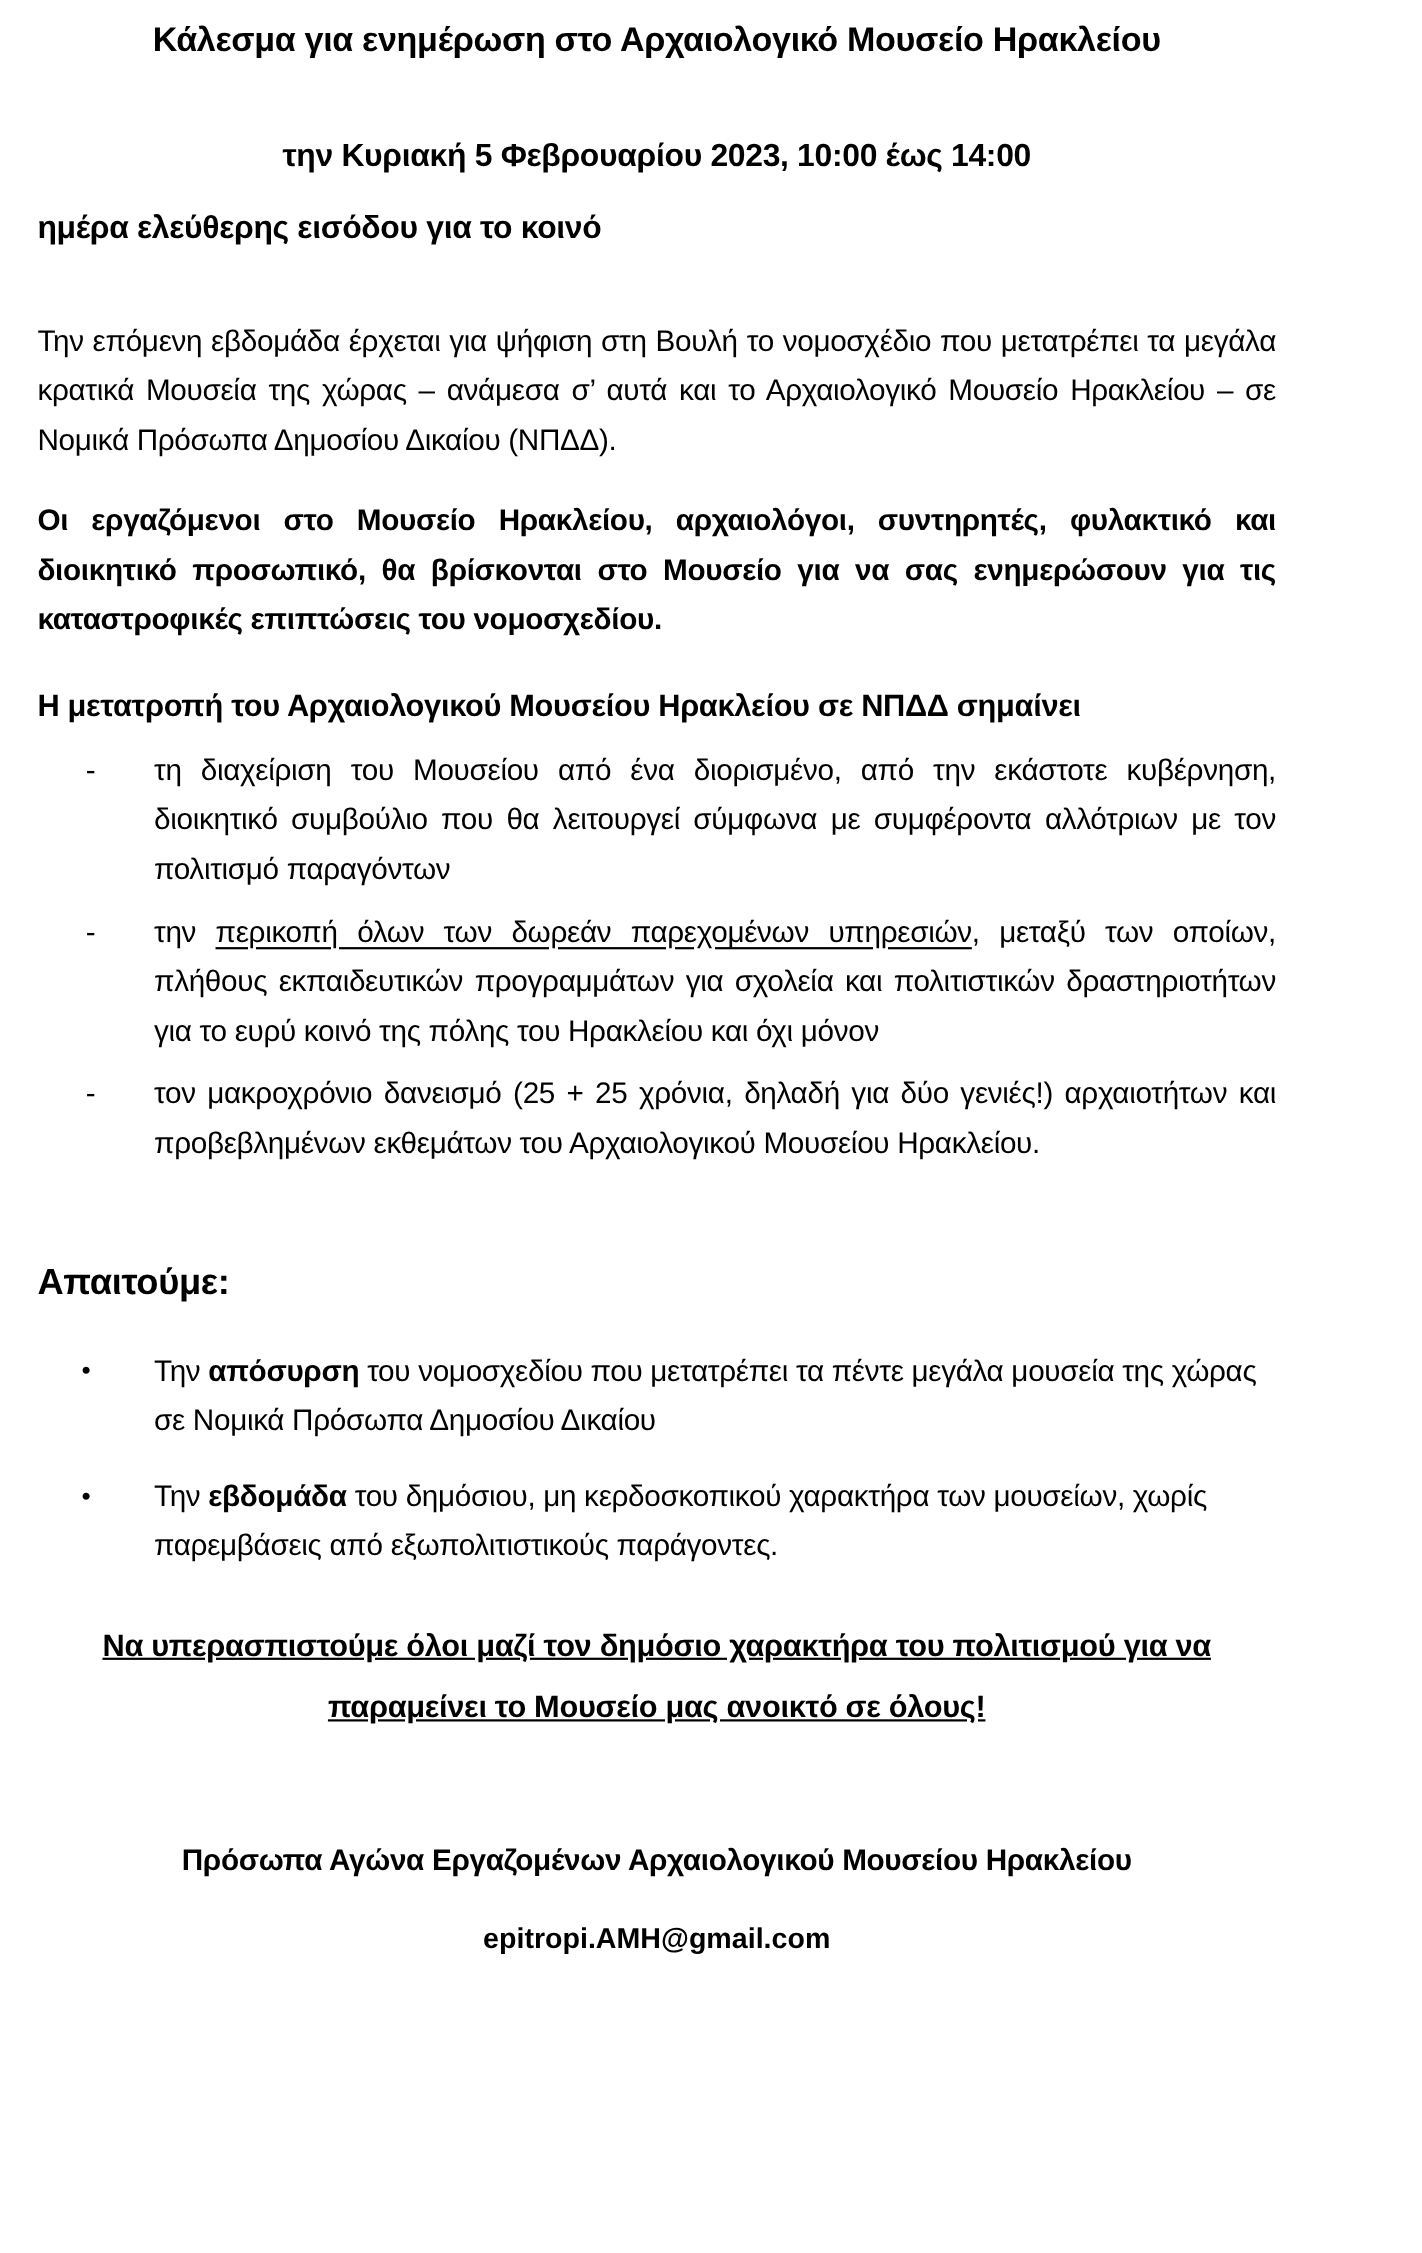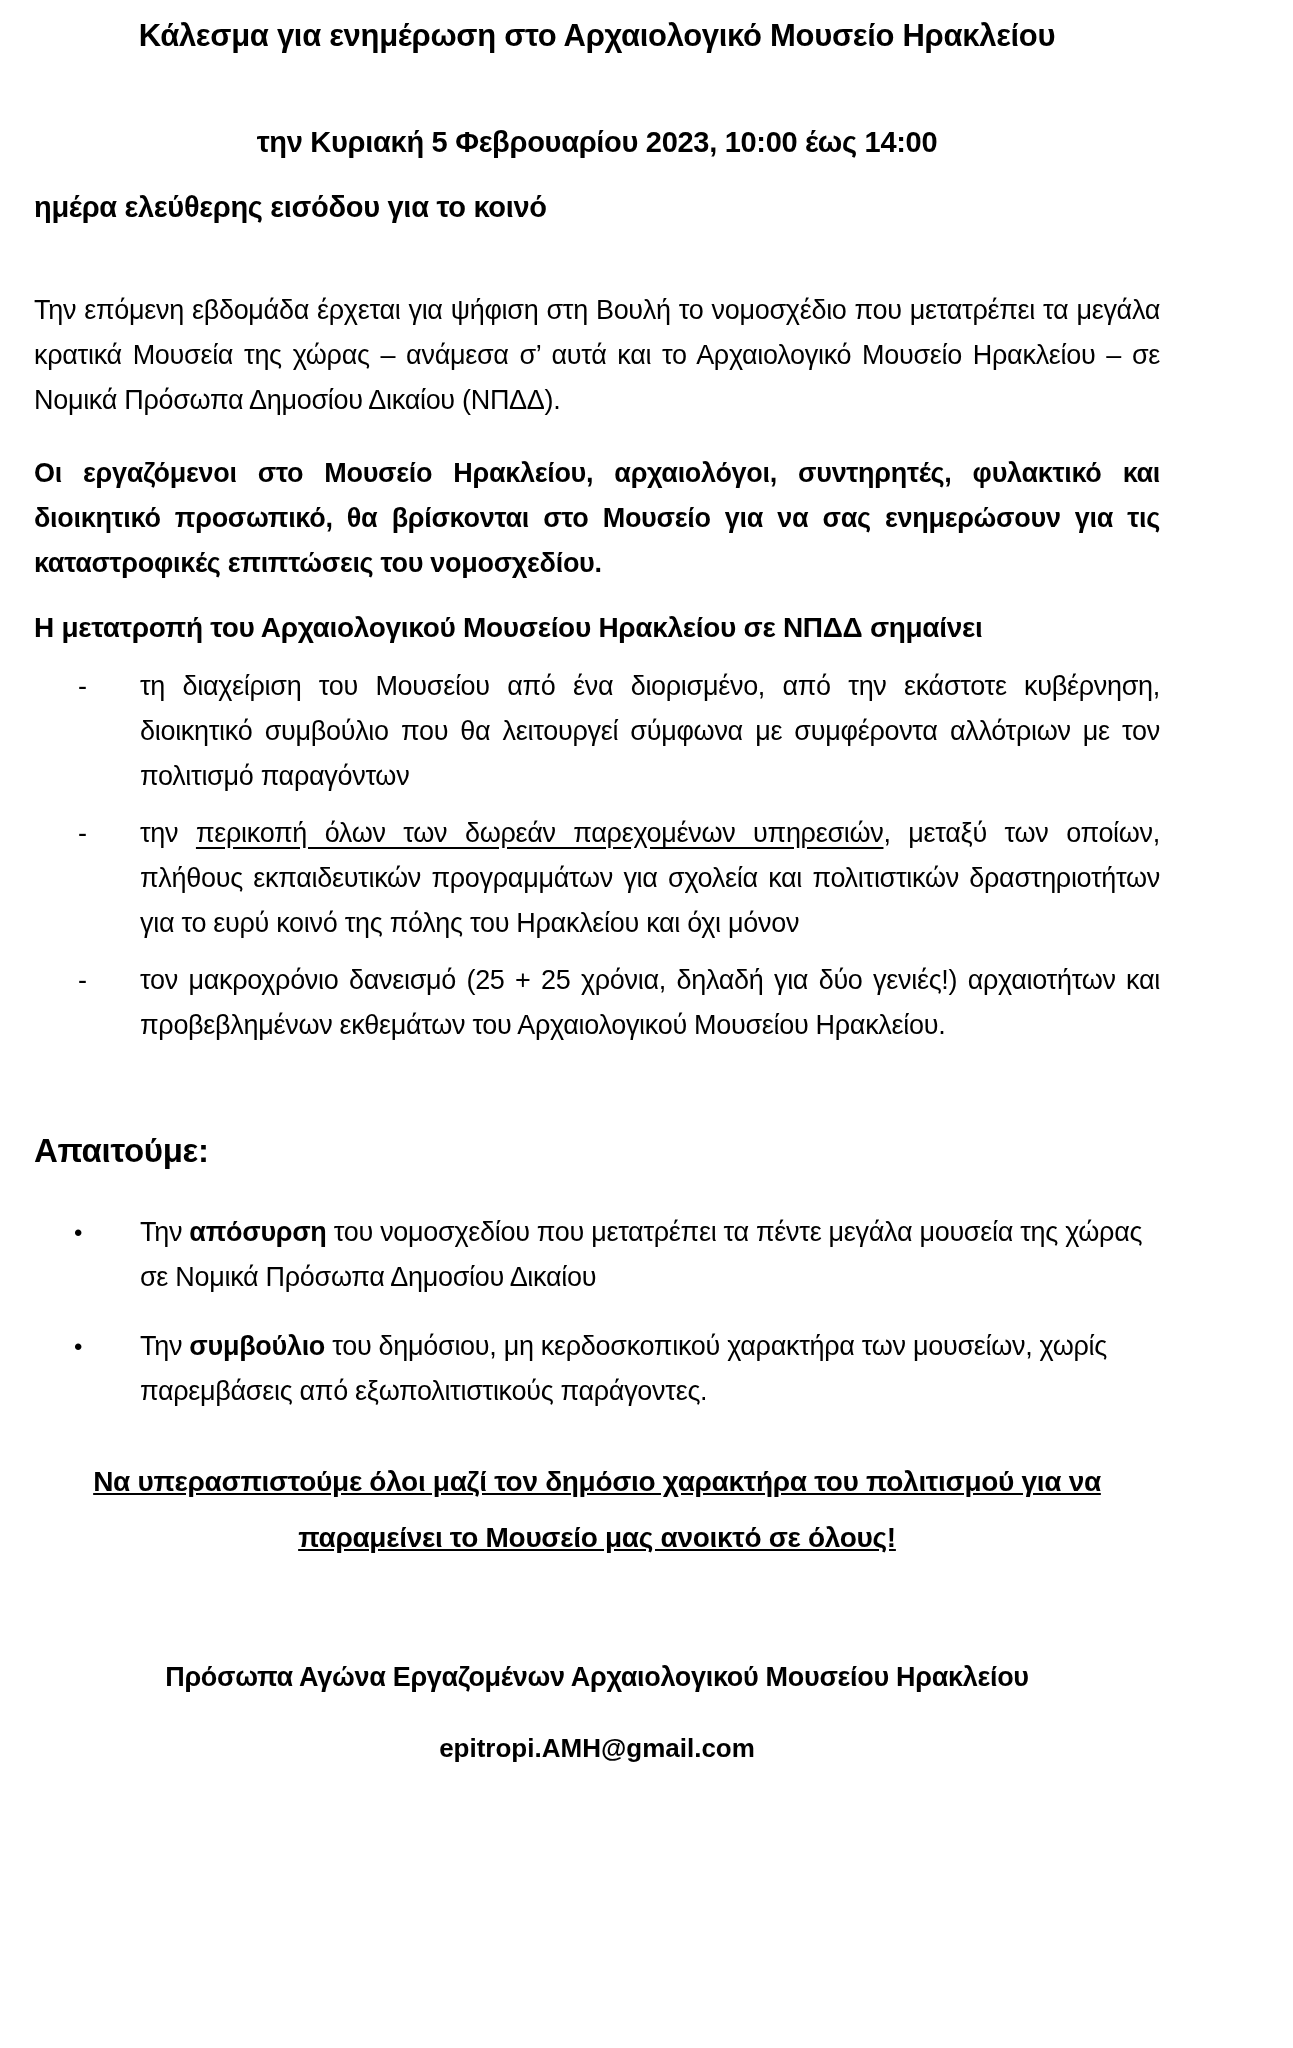--- a/index.html
+++ b/index.html
@@ -47,21 +47,21 @@
     text-align: justify;
   }
   .workers-par {
     margin: 28px 0 0 0;
     font-size: 27px;
     line-height: 45px;
     font-weight: bold;
     text-align: justify;
   }
   .meaning-heading {
-    margin: 26px 0 0 0;
+    margin: 40px 0 0 0;
     font-size: 28px;
     font-weight: bold;
     text-align: left;
   }
   ul.dash-list, ul.bullet-list {
     list-style: none;
     margin: 20px 0 0 0;
     padding: 0;
   }
   ul.dash-list > li {
@@ -171,21 +171,21 @@
 
   <h2 class="demands-heading">Απαιτούμε:</h2>
 
   <ul class="bullet-list">
     <li>
       <span class="marker">•</span>
       <span class="item-text"><span>Την </span><b>απόσυρση</b><span> του νομοσχεδίου που μετατρέπει τα πέντε μεγάλα μουσεία της χώρας σε Νομικά Πρόσωπα Δημοσίου Δικαίου</span></span>
     </li>
     <li>
       <span class="marker">•</span>
-      <span class="item-text"><span>Την </span><b>συμβούλιο</b><span> του δημόσιου, μη κερδοσκοπικού χαρακτήρα των μουσείων, χωρίς παρεμβάσεις από εξωπολιτιστικούς παράγοντες.</span></span>
+      <span class="item-text"><span>Την </span><b>εβδομάδα</b><span> του δημόσιου, μη κερδοσκοπικού χαρακτήρα των μουσείων, χωρίς παρεμβάσεις από εξωπολιτιστικούς παράγοντες.</span></span>
     </li>
   </ul>
 
 
   <p class="defend-line">Να υπερασπιστούμε όλοι μαζί τον δημόσιο χαρακτήρα του πολιτισμού για να παραμείνει το Μουσείο μας ανοικτό σε όλους!</p>
 
   <p class="committee-line">Πρόσωπα Αγώνα Εργαζομένων Αρχαιολογικού Μουσείου Ηρακλείου</p>
 
   <p class="email-line">epitropi.AMH@gmail.com</p>
 

